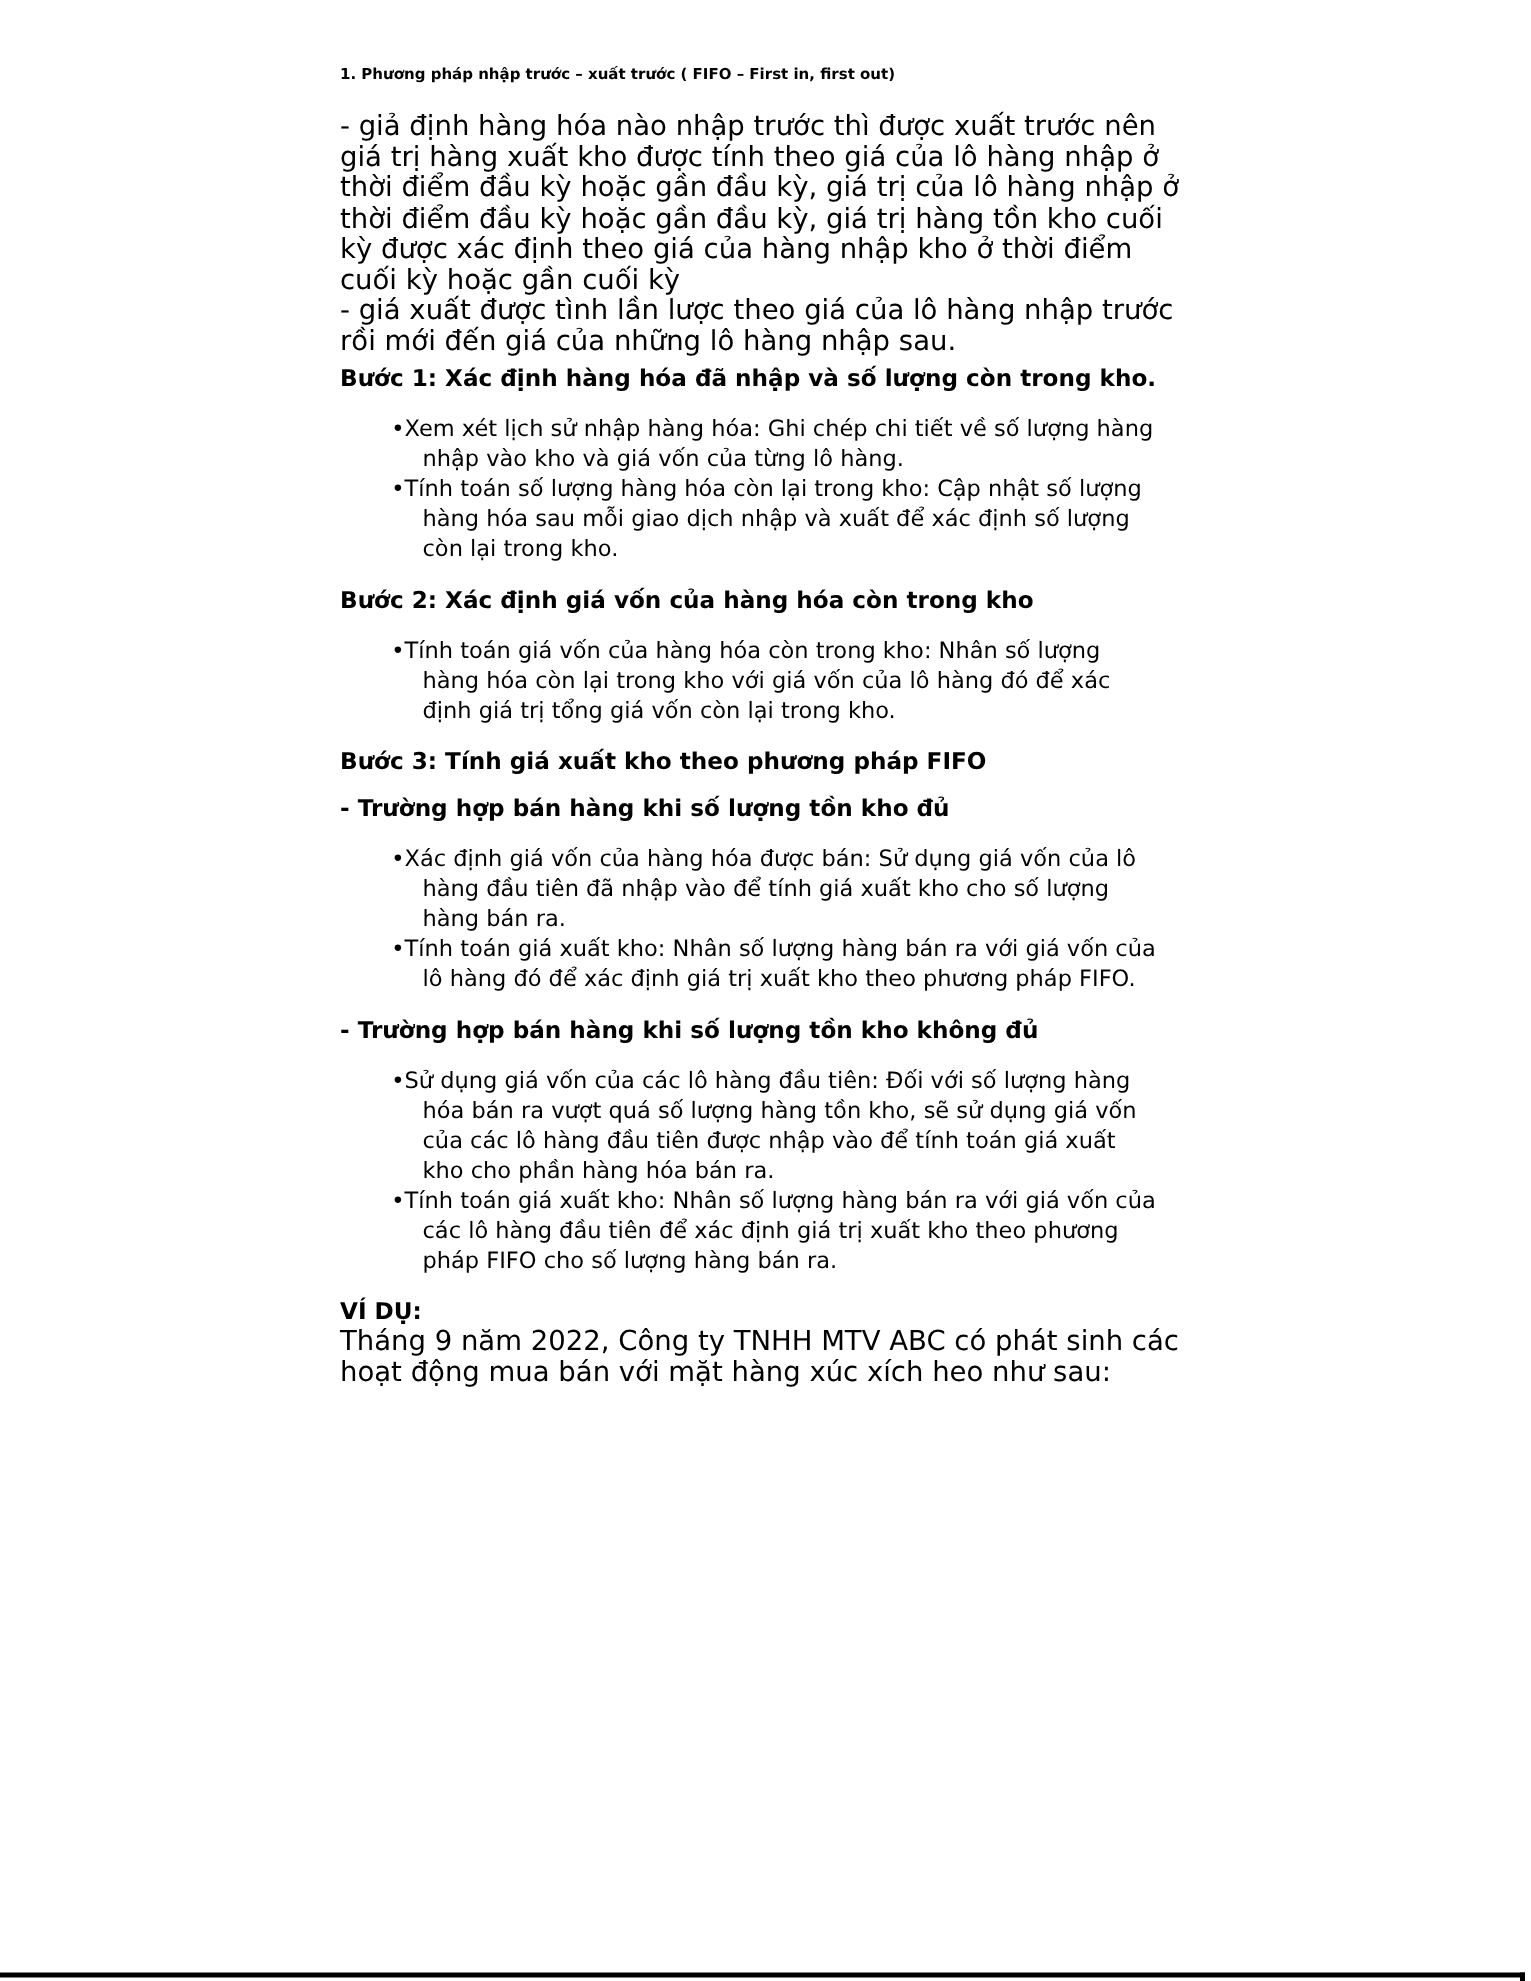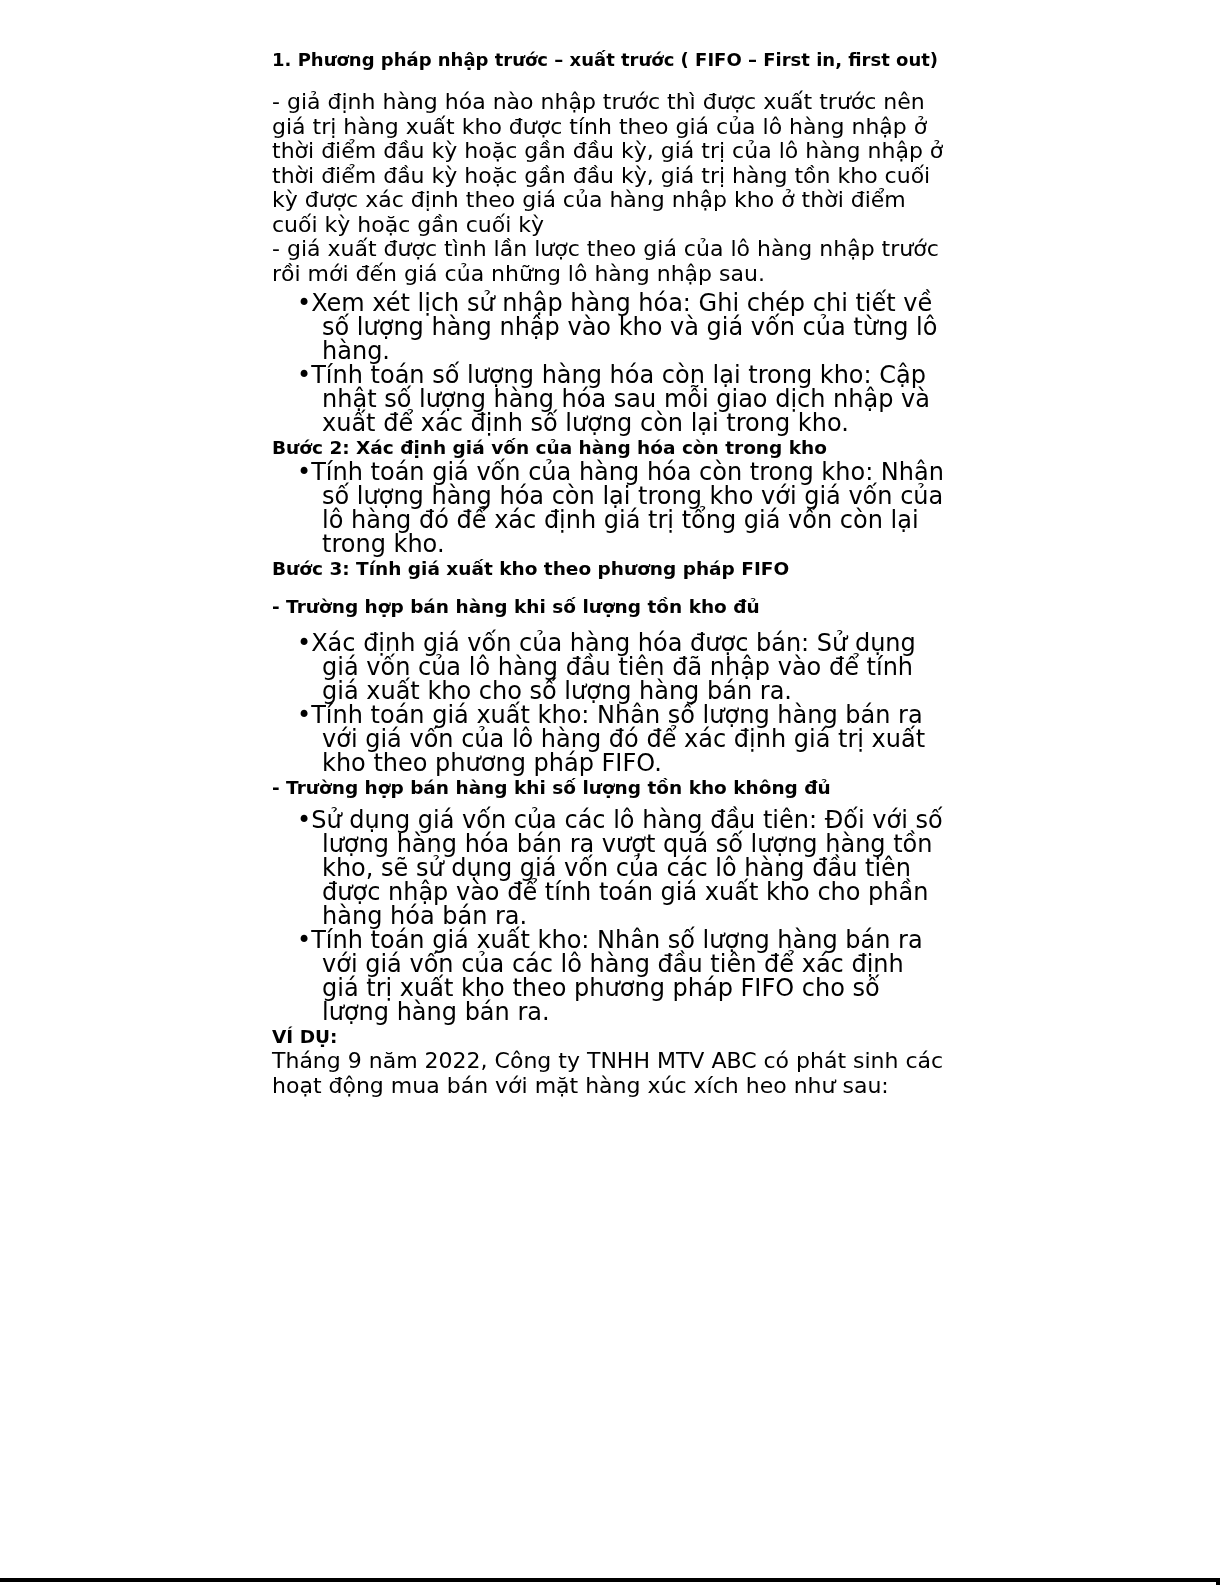--- a/index.html
+++ b/index.html
@@ -16,42 +16,42 @@
     color: #000000;
   }
   .doc {
     position: absolute;
     left: 272px;
     top: 47px;
     width: 672px;
   }
   .title {
     font-weight: bold;
-    font-size: 18px;
+    font-size: 12px;
     line-height: 25px;
     white-space: nowrap;
     margin: 0 0 18px 0;
   }
   .para {
     font-size: 22px;
     line-height: 24.5px;
     margin: 0;
   }
   .h {
     font-weight: bold;
     font-size: 18.5px;
     line-height: 25px;
     white-space: nowrap;
     margin: 0;
   }
   ul.blist {
     list-style: none;
-    margin: 0;
+    margin: 16px;
     padding: 0;
-    font-size: 24px;
+    font-size: 18px;
     line-height: 24px;
   }
   ul.blist li {
     margin-left: 50px;
     text-indent: -25px;
   }
   .mb0  { margin-bottom: 0; }
   .mb5  { margin-bottom: 5px; }
   .mb8  { margin-bottom: 8px; }
   .mb12 { margin-bottom: 12px; }
@@ -78,20 +78,21 @@
 
 <div class="doc">
 
   <div class="title">1. Phương pháp nhập trước – xuất trước ( FIFO – First in, first out)</div>
 
   <p class="para mb0">- giả định hàng hóa nào nhập trước thì được xuất trước nên giá trị hàng xuất kho được tính theo giá của lô hàng nhập ở thời điểm đầu kỳ hoặc gần đầu kỳ, giá trị của lô hàng nhập ở thời điểm đầu kỳ hoặc gần đầu kỳ, giá trị hàng tồn kho cuối kỳ được xác định theo giá của hàng nhập kho ở thời điểm cuối kỳ hoặc gần cuối kỳ</p>
 
   <p class="para mb5">- giá xuất được tình lần lược theo giá của lô hàng nhập trước rồi mới đến giá của những lô hàng nhập sau.</p>
 
 
+  <div class="h mb8">Bước 1: Xác định hàng hóa đã nhập và số lượng còn trong kho.</div>
 
   <ul class="blist mb0">
     <li><span>•</span><span>Xem xét lịch sử nhập hàng hóa: Ghi chép chi tiết về số lượng hàng nhập vào kho và giá vốn của từng lô hàng.</span></li>
     <li><span>•</span><span>Tính toán số lượng hàng hóa còn lại trong kho: Cập nhật số lượng hàng hóa sau mỗi giao dịch nhập và xuất để xác định số lượng còn lại trong kho.</span></li>
   </ul>
 
   <div class="h mb0">Bước 2: Xác định giá vốn của hàng hóa còn trong kho</div>
 
   <ul class="blist mb0">
     <li><span>•</span><span>Tính toán giá vốn của hàng hóa còn trong kho: Nhân số lượng hàng hóa còn lại trong kho với giá vốn của lô hàng đó để xác định giá trị tổng giá vốn còn lại trong kho.</span></li>

